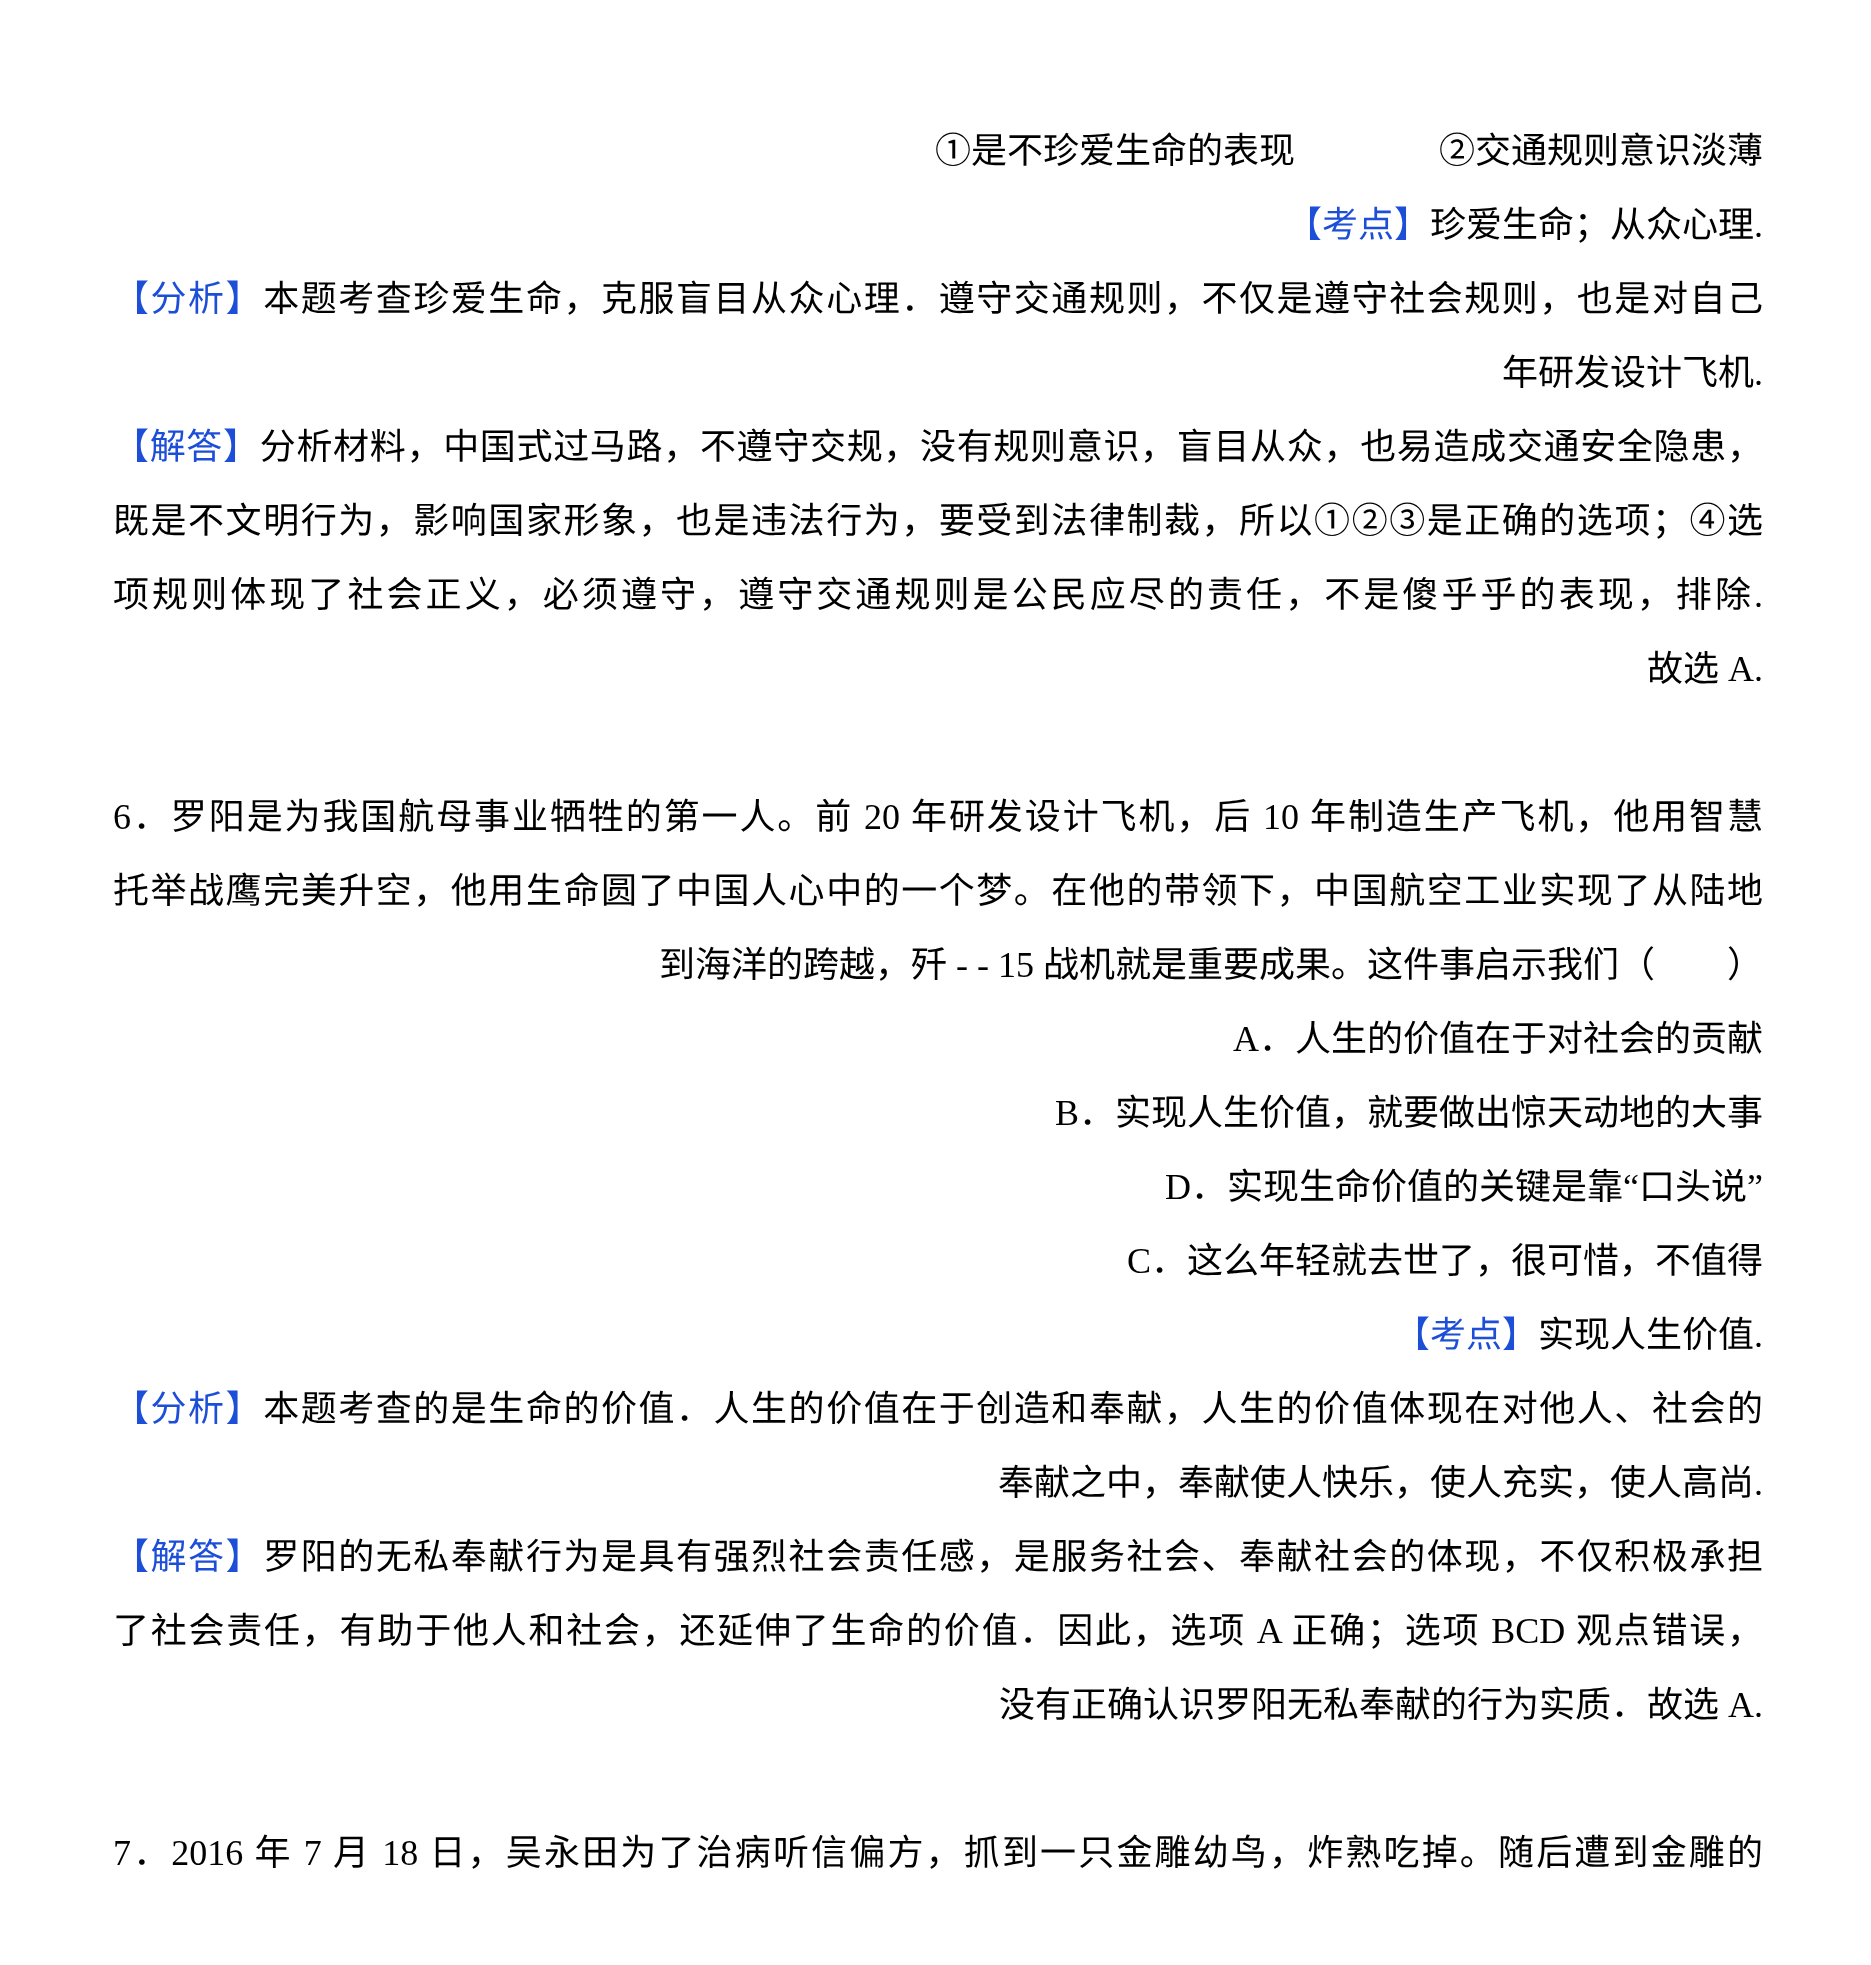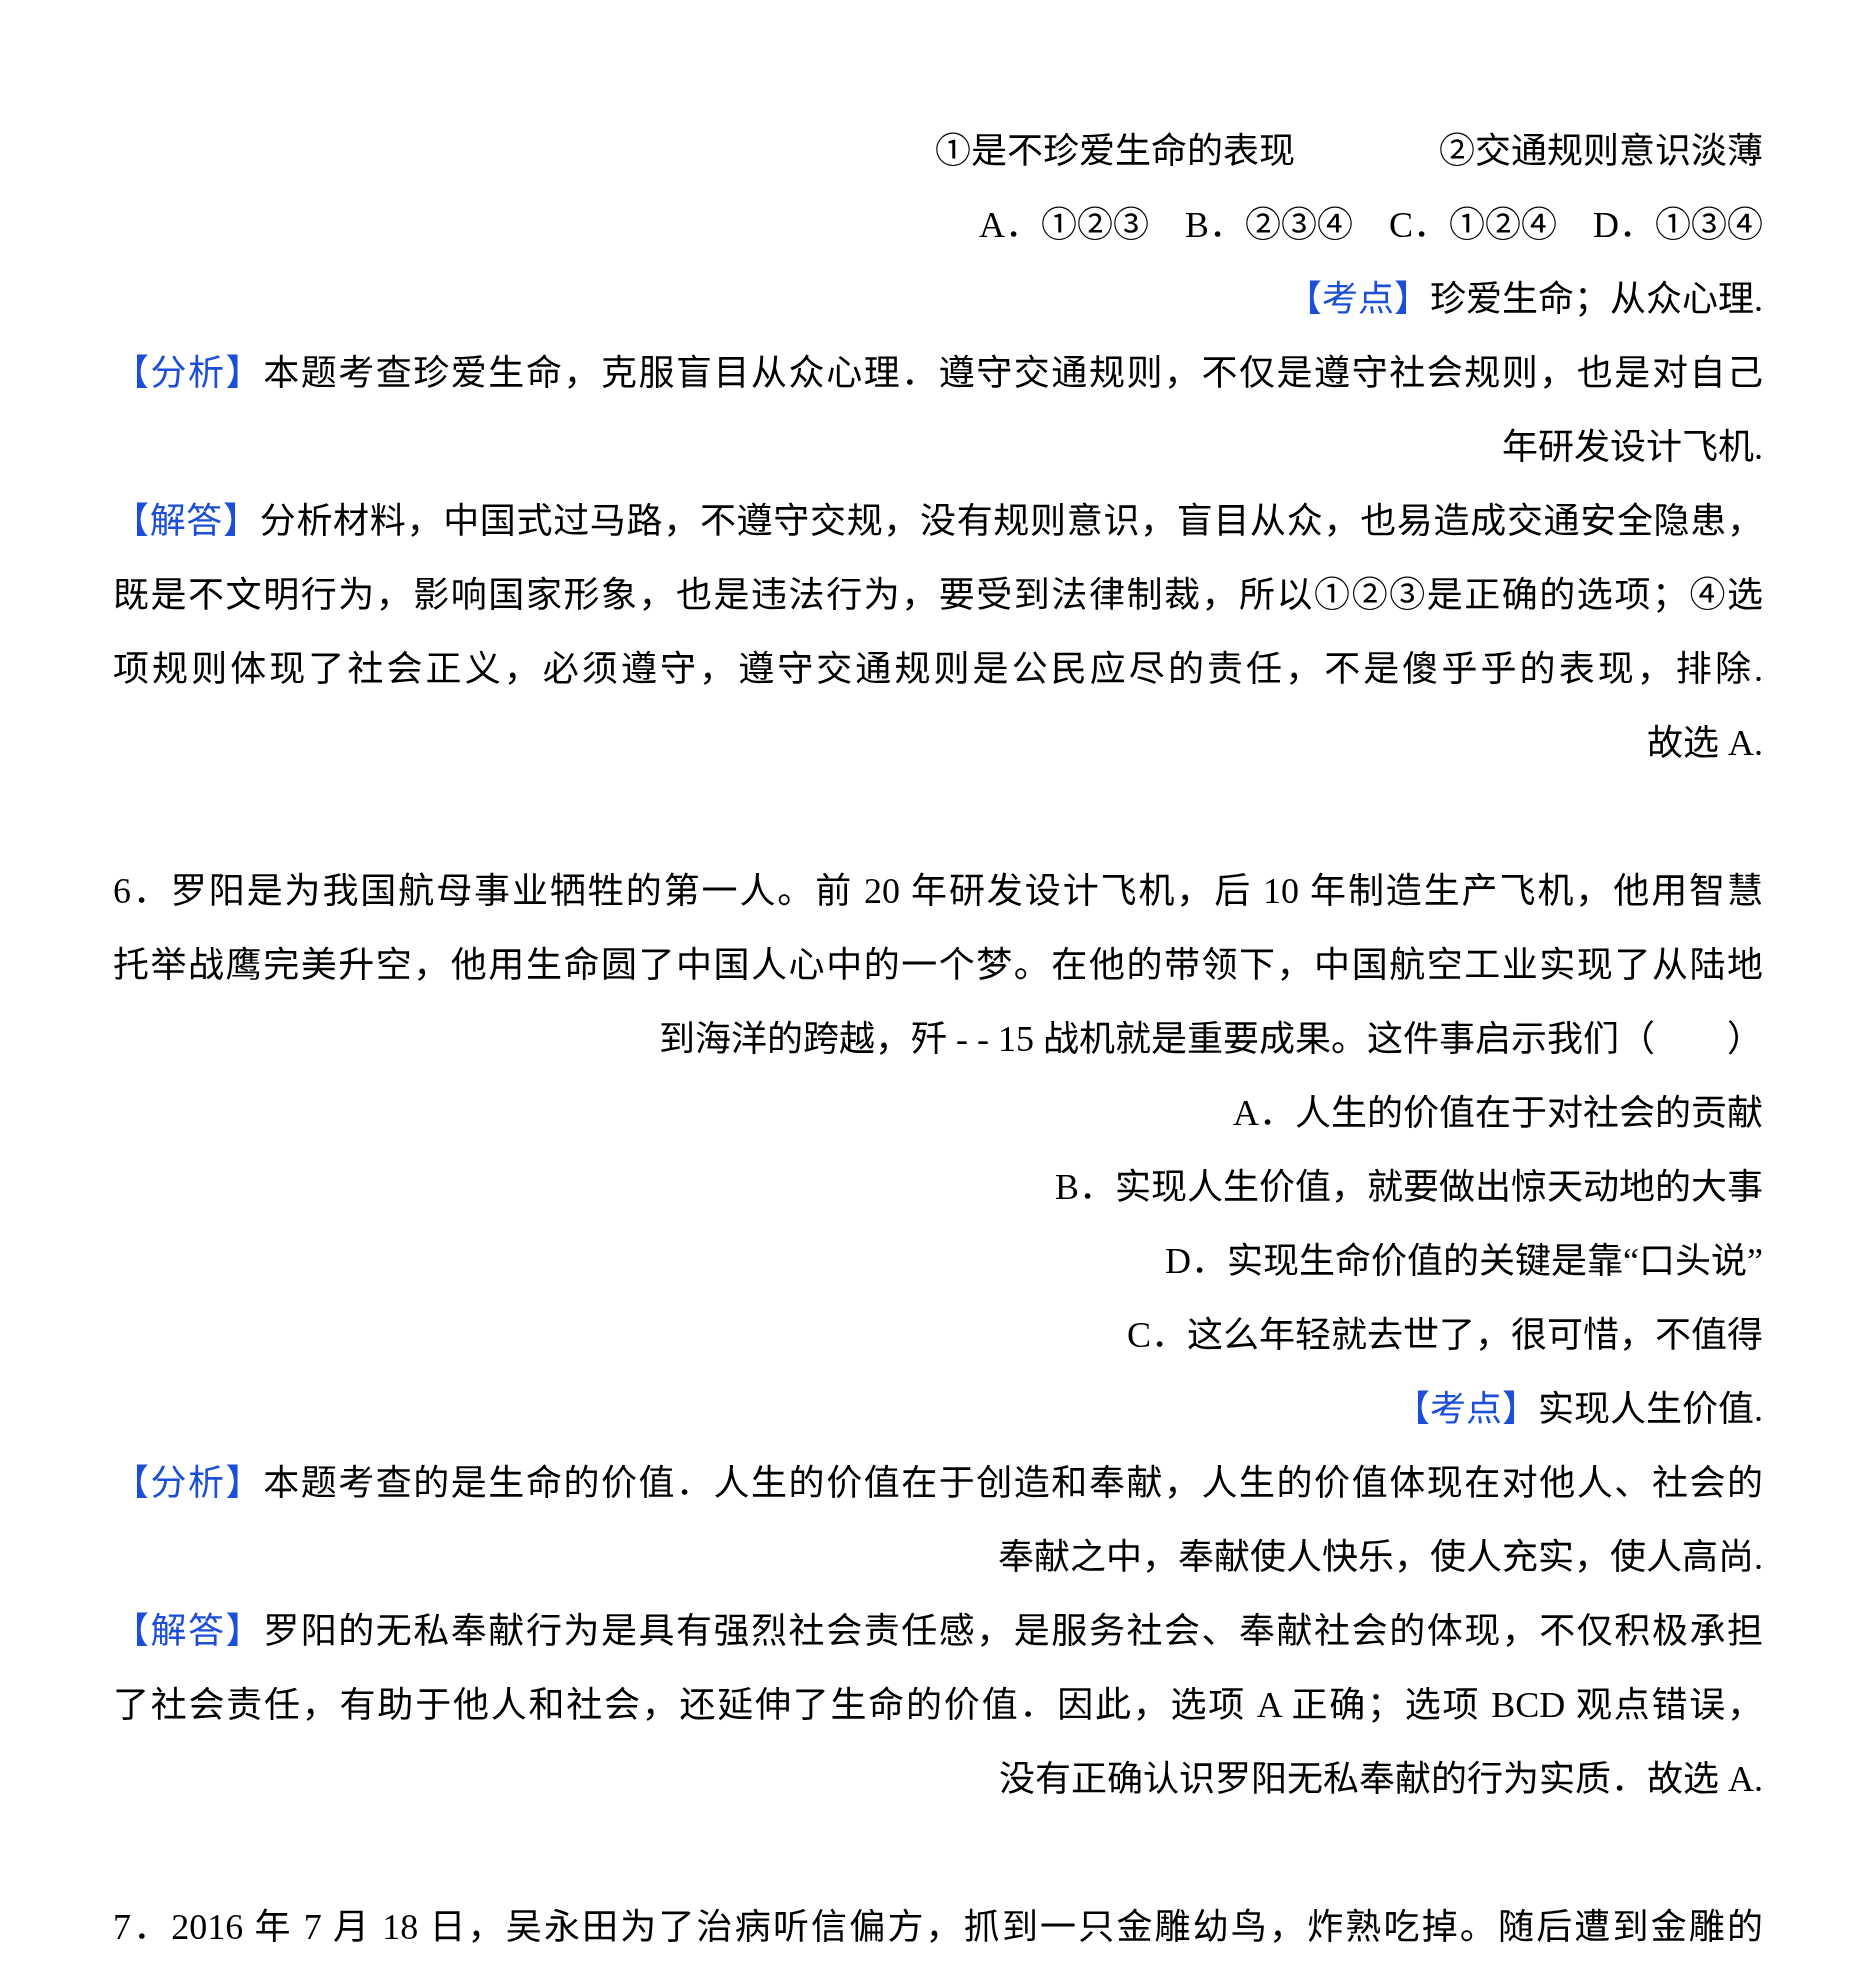--- a/index.html
+++ b/index.html
@@ -34,21 +34,20 @@
   .spacer {
     height: 74px;
   }
 </style>
 </head>
 <body>
 
 <div class="doc">
 
   <div class="line">①是不珍爱生命的表现　　　　②交通规则意识淡薄</div>
-  <div class="line">A．①②③　B．②③④　C．①②④　D．①③④</div>
 
   <div class="line">
     <span class="mk">【考点】</span><span>珍爱生命；从众心理.</span>
   </div>
 
   <div class="line j">
     <span class="mk">【分析】</span><span>本题考查珍爱生命，克服盲目从众心理．遵守交通规则，不仅是遵守社会规则，也是对自己</span>
   </div>
   <div class="line">年研发设计飞机.</div>
 

